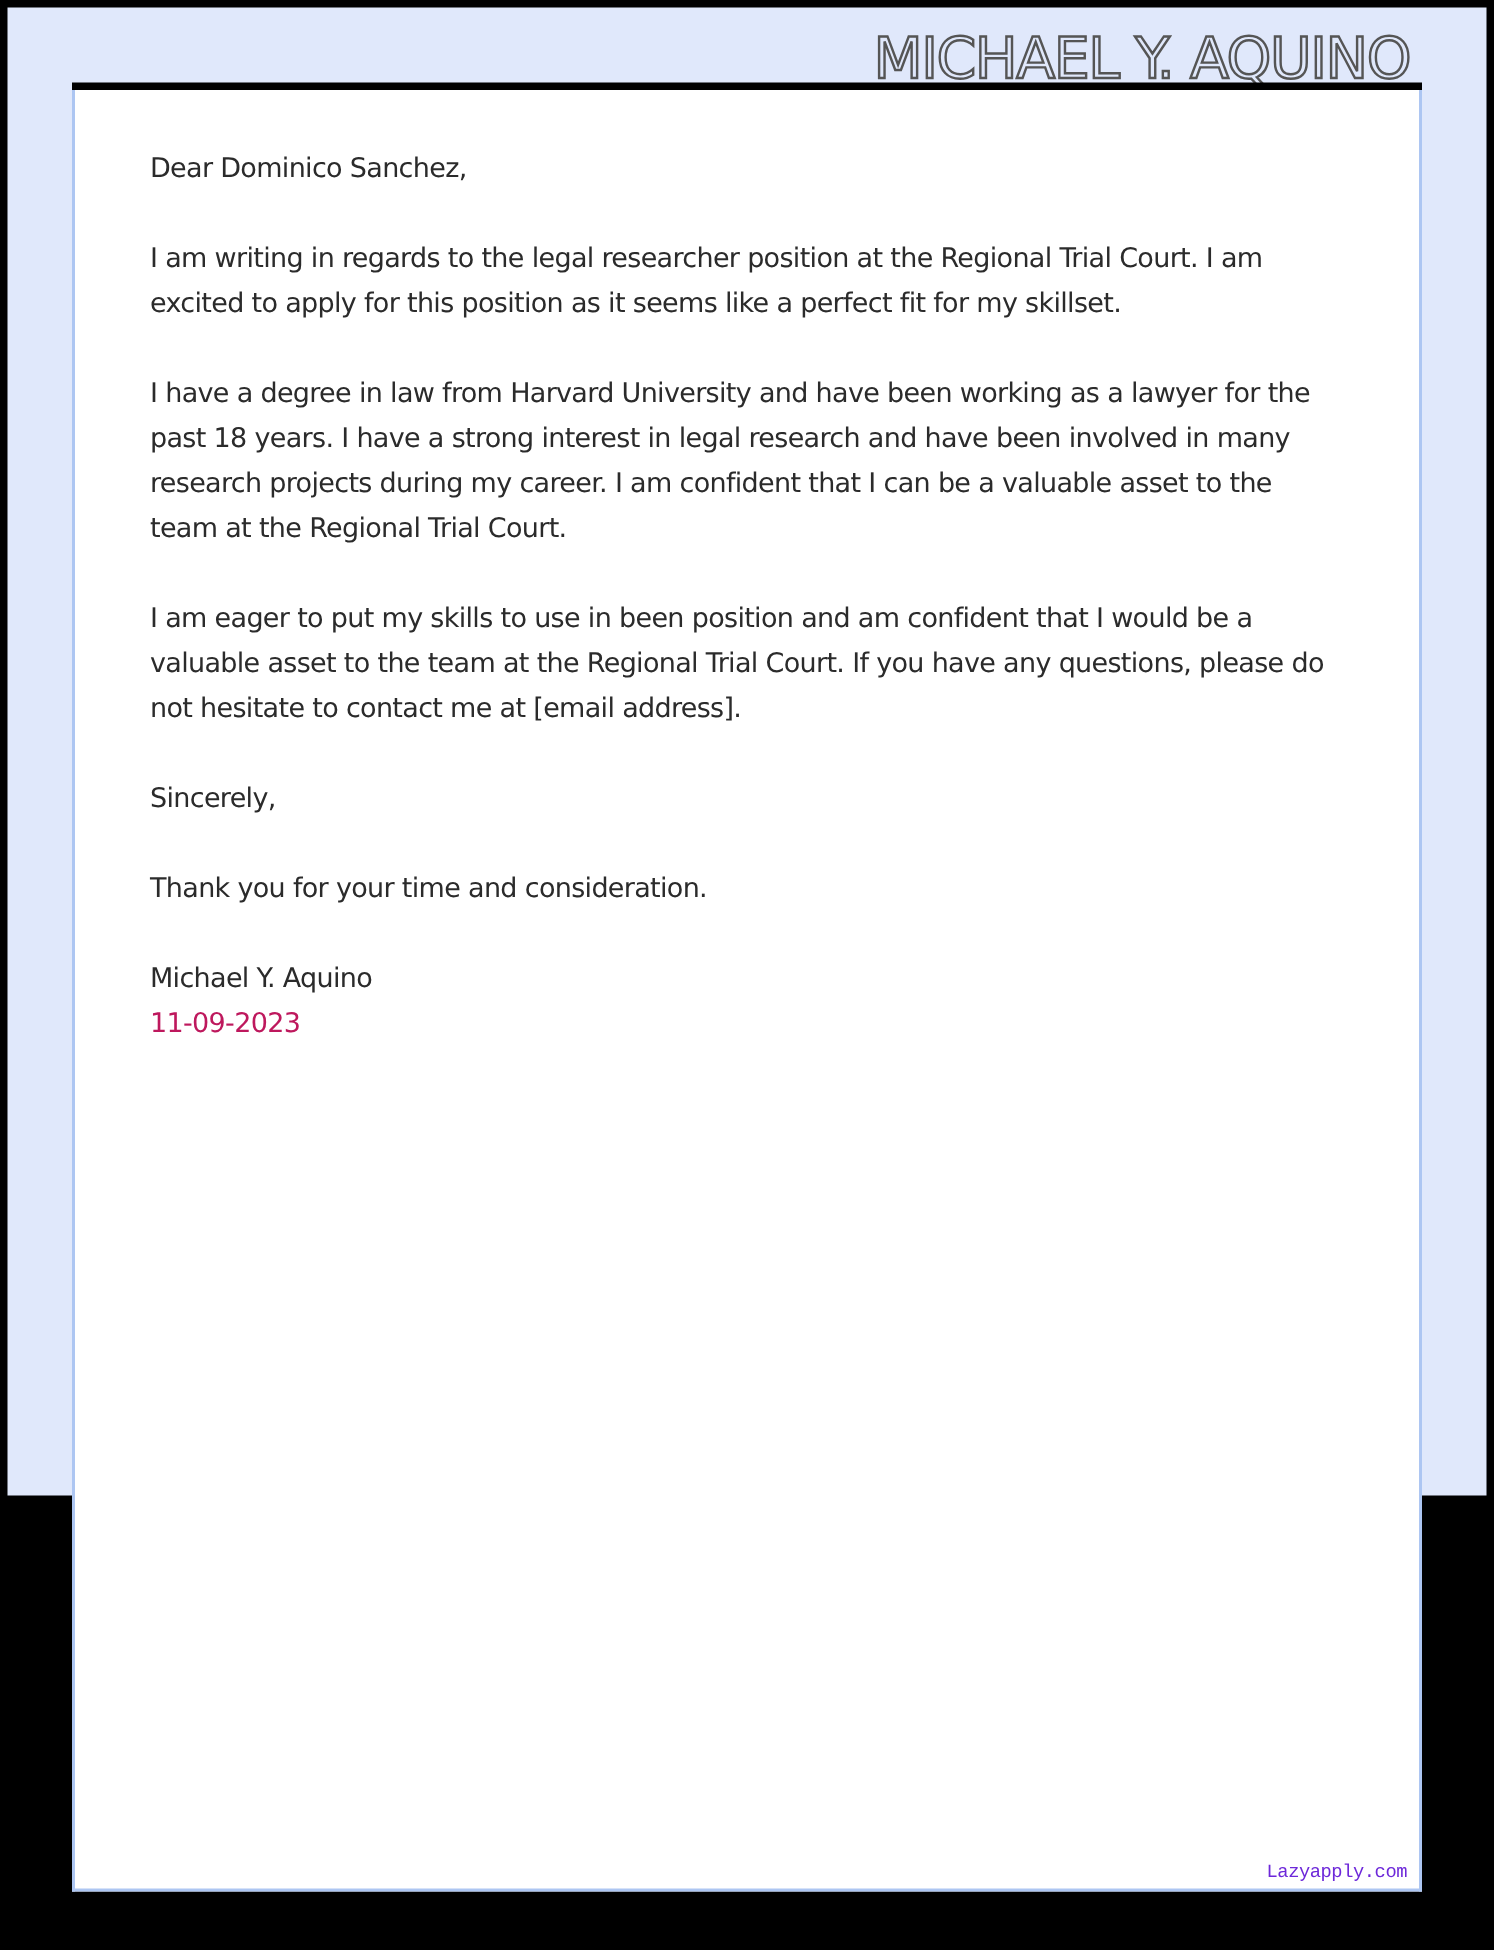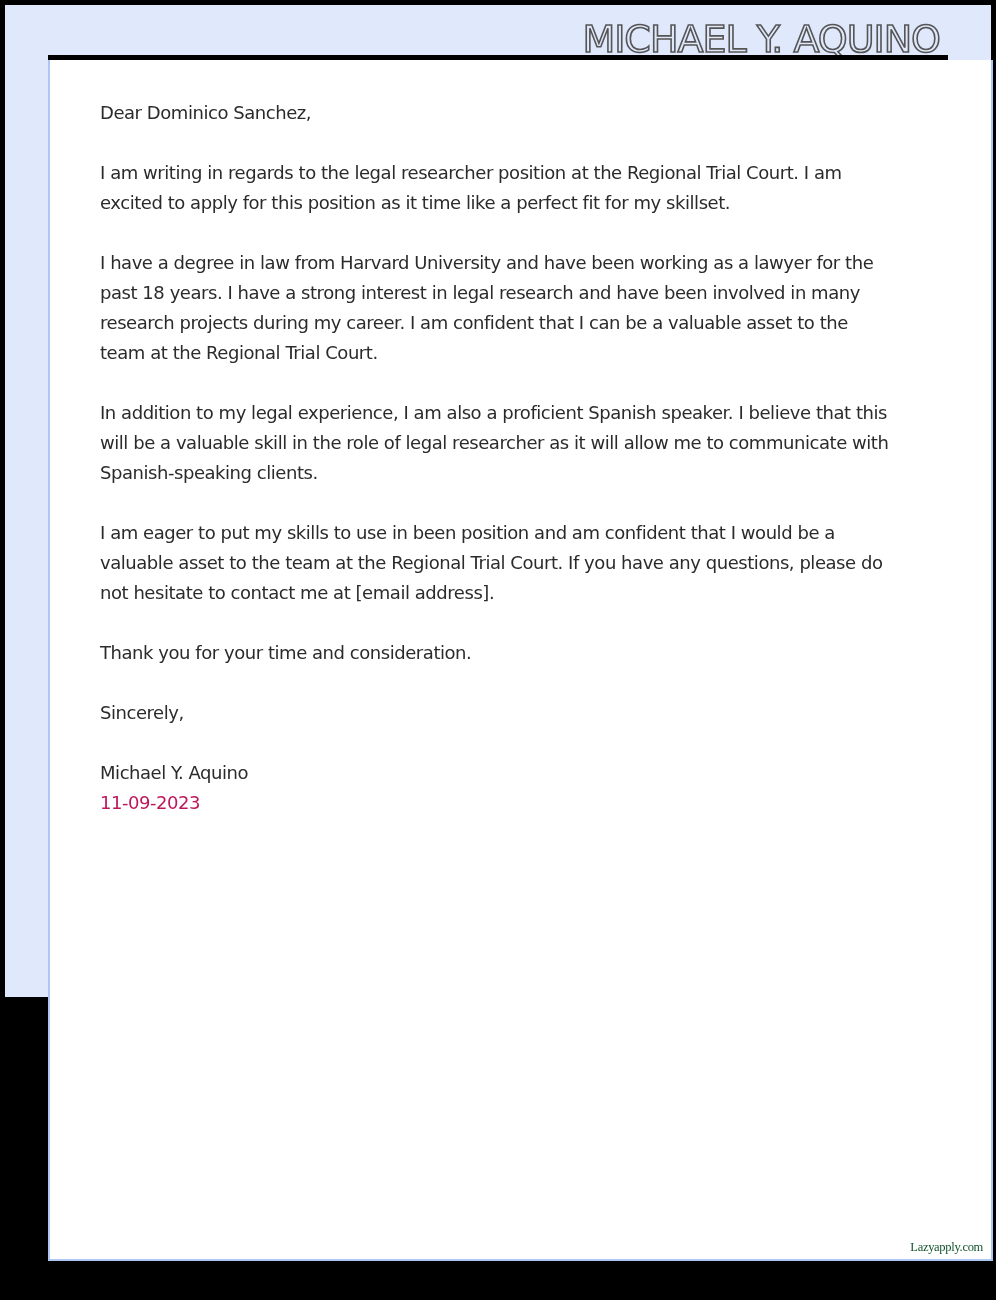--- a/index.html
+++ b/index.html
@@ -47,21 +47,20 @@
     .page {
       position: absolute;
       left: 43px;
       top: 55px;
       width: 896px;
       height: 1199px;
       background: #ffffff;
       border-left: 2px solid #adc6f2;
       border-right: 2px solid #adc6f2;
       border-bottom: 2px solid #adc6f2;
-      padding-left: 45px;
     }
     .letter {
       position: absolute;
       left: 50px;
       top: 38px;
       width: 790px;
       font-family: "DejaVu Sans", sans-serif;
       font-size: 18px;
       line-height: 30px;
       color: #2b2b2b;
@@ -74,40 +73,39 @@
       margin-bottom: 0;
     }
     .letter .date {
       color: #be185d;
       margin: 0;
     }
     .footer-brand {
       position: absolute;
       right: 8px;
       bottom: 4px;
-      font-family: Liberation Serif, serif;
+      font-family: Liberation Mono, monospace;
       font-size: 12.5px;
-      color: #14532d;
+      color: #6d28d9;
       letter-spacing: -0.3px;
     }
   </style>
 </head>
 <body>
 
 <div class="frame">
   <h1 class="title">MICHAEL Y. AQUINO</h1>
   <div class="top-rule"></div>
 
   <div class="page">
     <div class="letter">
       <p>Dear Dominico Sanchez,</p>
-      <p>I am writing in regards to the legal researcher position at the Regional Trial Court. I am excited to apply for this position as it time like a perfect fit for my skillset.</p>
+      <p>I am writing in regards to the legal researcher position at the Regional Trial Court. I am excited to apply for this position as it seems like a perfect fit for my skillset.</p>
       <p>I have a degree in law from Harvard University and have been working as a lawyer for the past 18 years. I have a strong interest in legal research and have been involved in many research projects during my career. I am confident that I can be a valuable asset to the team at the Regional Trial Court.</p>
-      <p>In addition to my legal experience, I am also a proficient Spanish speaker. I believe that this will be a valuable skill in the role of legal researcher as it will allow me to communicate with Spanish-speaking clients.</p>
       <p>I am eager to put my skills to use in been position and am confident that I would be a valuable asset to the team at the Regional Trial Court. If you have any questions, please do not hesitate to contact me at [email address].</p>
+      <p>Sincerely,</p>
       <p>Thank you for your time and consideration.</p>
-      <p>Sincerely,</p>
       <p class="signature">Michael Y. Aquino</p>
       <p class="date">11-09-2023</p>
     </div>
     <div class="footer-brand">Lazyapply.com</div>
   </div>
 </div>
 
 </body></html>

